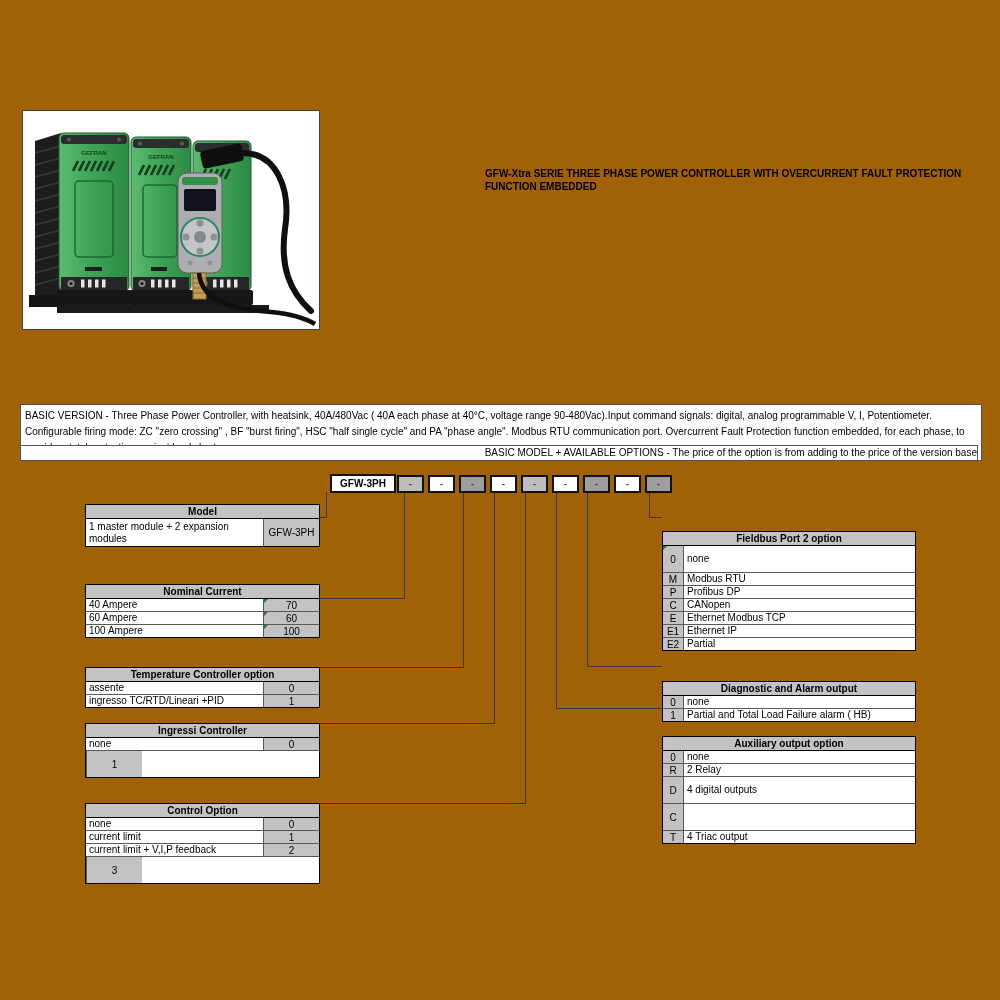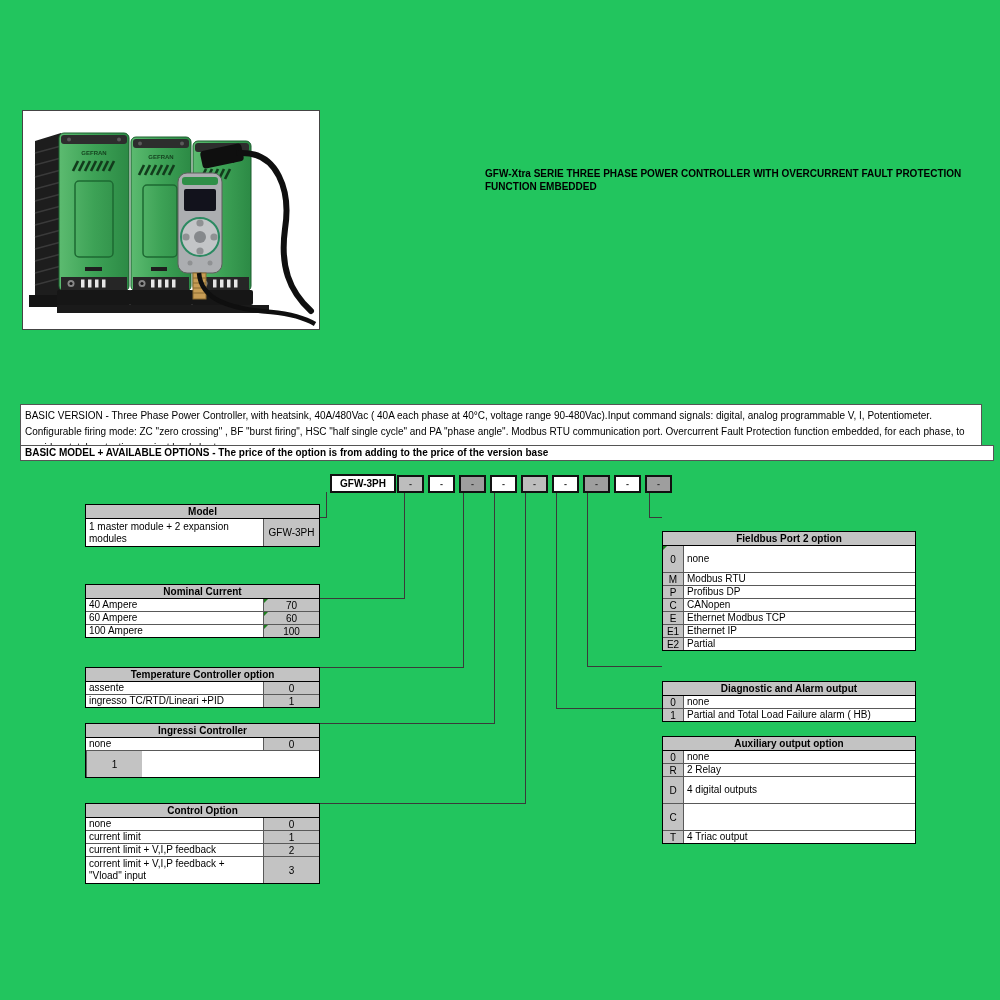--- a/index.html
+++ b/index.html
@@ -1,33 +1,33 @@
 <!DOCTYPE html>
 <html><head>
 <meta charset="utf-8">
 <style>
   html,body { margin:0; padding:0; background:#fff; }
   .page {
-    position:relative; width:1000px; height:1000px; background:#22c55e;
+    position:relative; width:1000px; height:1000px; background:#a16207;
     font-family:"Liberation Sans", sans-serif; color:#000; overflow:hidden;
   }
   .abs { position:absolute; }
 
   
   .photo { left:22px; top:110px; width:296px; height:218px; border:1px solid #444; background:#fff; }
 
   
   .title { left:485px; top:167px; width:480px; font-size:10px; font-weight:bold; line-height:13px; }
   .descbox {
     left:20px; top:356px; width:952px; border:1px solid #555;
     font-size:10px; line-height:16px; padding:3px 4px 4px 4px; background:#fff;margin-top:48px;
   }
   .modelline {
     left:20px; top:445px; width:952px; border:1px solid #555;
-    font-size:10px; font-weight:bold; padding:1px 16px 2px 4px; background:#fff;
+    font-size:10px; font-weight:normal; padding:1px 0 2px 4px; background:#fff;text-align:right;
   }
 
   
   .codebase {
     left:330px; top:474px; width:62px; height:15px; border:2px solid #111;
     font-size:10px; font-weight:bold; display:flex; align-items:center; justify-content:center;
     background:#fff;
   }
   .slot {
     top:475px; width:23px; height:14px; border:2px solid #111;
@@ -293,22 +293,20 @@
           <span>1</span>
         </div>
     </div>
     <div class="row">
       <div class="lbl">current limit +  V,I,P feedback</div>
       <div class="codecell">
           <span>2</span>
         </div>
     </div>
     <div class="row" style="min-height:26px">
-      <div class="lbl">corrent limit + V,I,P feedback +
-"Vload" input</div>
       <div class="codecell">
           <span>3</span>
         </div>
     </div>
   </div>
 
   <div class="otable rt" style="top:503px">
     <div class="hd">Fieldbus Port 2 option</div>
     <div class="row" style="min-height:26px">
       <div class="codecell">

